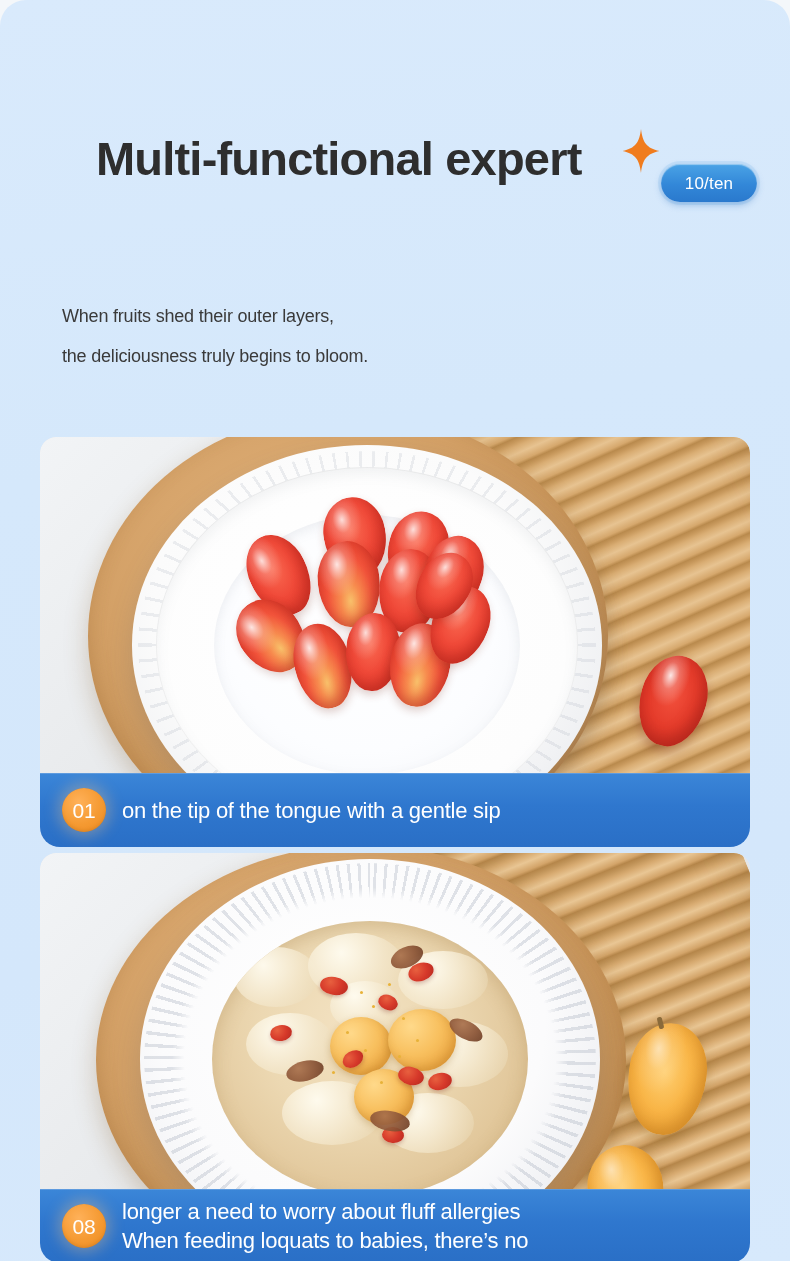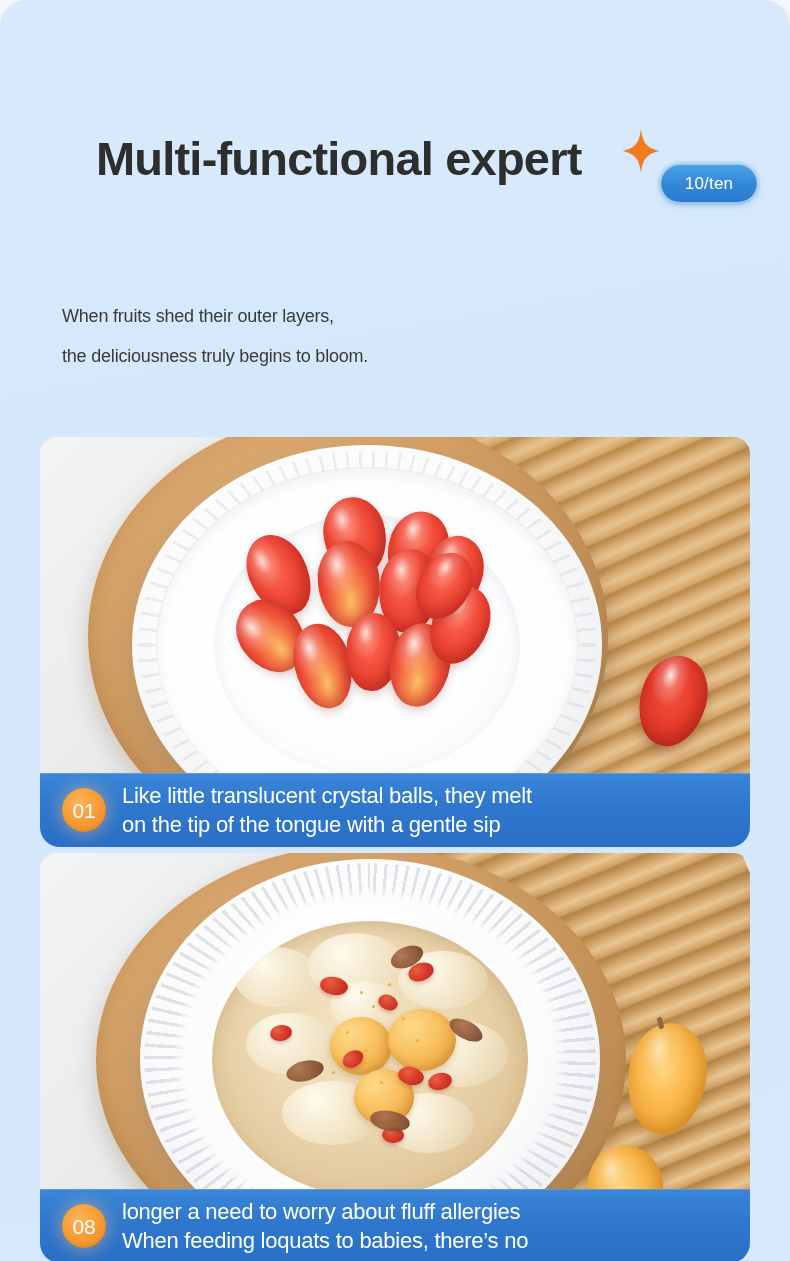--- a/index.html
+++ b/index.html
@@ -379,21 +379,20 @@
         <div class="tomato" style="left:300px;top:140px;width:56px;height:80px;transform:rotate(22deg);"></div>
         <div class="tomato" style="left:286px;top:106px;width:52px;height:70px;transform:rotate(30deg);"></div>
       </div>
       <div class="tomato whole" style="left:600px;top:218px;width:66px;height:92px;transform:rotate(16deg);"></div>
     </div>
     <div class="caption">
       <div class="num-badge">
         <span>01</span>
       </div>
       <div class="caption-text">
-        <div>Like little translucent crystal balls, they melt</div>
         <div>on the tip of the tongue with a gentle sip</div>
       </div>
     </div>
   </div>
 
   <div class="card card-2">
     <div class="photo">
       <div class="bg-white-surface"></div>
       <div class="bamboo-mat-2"></div>
       <div class="wood-board" style="left:56px;top:-8px;width:530px;height:430px;"></div>

